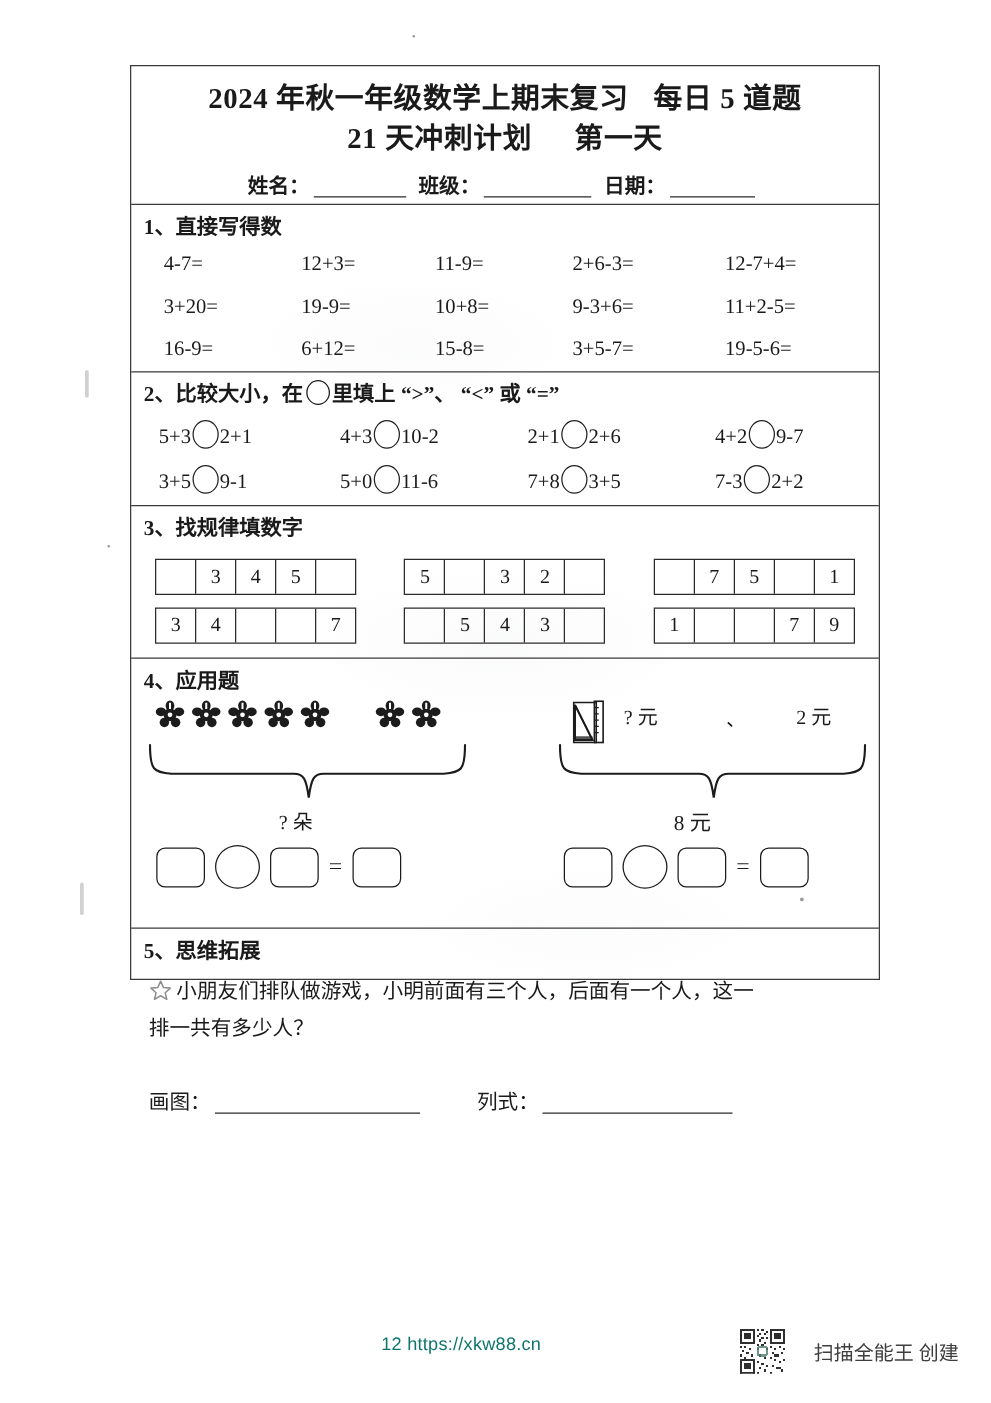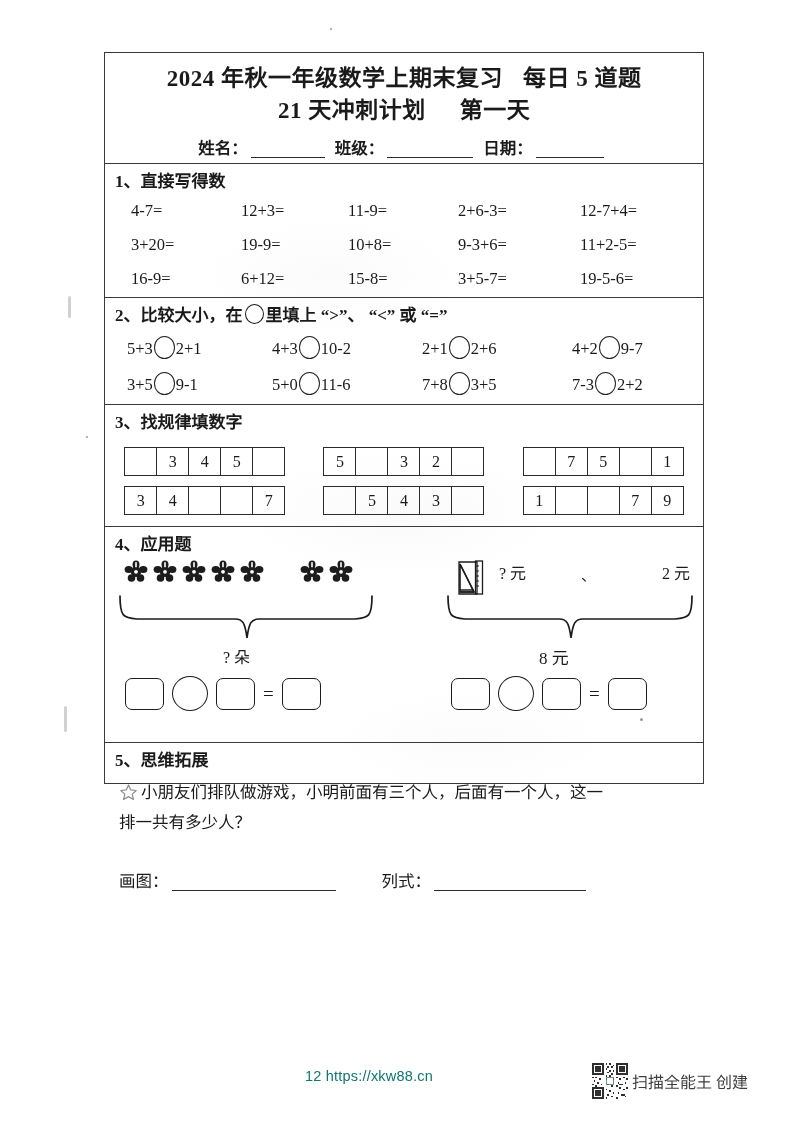--- a/index.html
+++ b/index.html
@@ -172,21 +172,21 @@
     top: 2px;
     display: flex;
     align-items: center;
   }
   .flower { width: 26px; height: 24px; margin-right: 3px; }
   .flower.spacer-before { margin-left: 31px; }
 
   .ruler-ico { position: absolute; left: 348px; top: -2px; width: 34px; height: 44px; }
   .yuan-q  { position: absolute; left: 394px; top: 2px;  font-size: 16px; }
   .dot-sep { position: absolute; left: 476px; top: 6px;  font-size: 15px; }
-  .yuan-2  { position: absolute; left: 557px; top: 2px;  font-size: 16px; }
+  .yuan-2  { position: absolute; left: 532px; top: 2px;  font-size: 16px; }
 
   .brace-l { position: absolute; left: 12px;  top: 36px; width: 258px; height: 46px; }
   .brace-r { position: absolute; left: 340px; top: 36px; width: 250px; height: 46px; }
 
   .brace-lbl-l { position: absolute; left: 118px; top: 86px; font-size: 16px; }
   .brace-lbl-r { position: absolute; left: 434px; top: 86px; font-size: 17px; }
 
   .ansrow { position: absolute; top: 118px; display: flex; align-items: center; }
   .ansrow-l { left: 20px; }
   .ansrow-r { left: 346px; }
@@ -234,21 +234,21 @@
   }
   .qr-block {
     position: absolute;
     left: 592px;
     top: 1063px;
     display: flex;
     align-items: center;
   }
   .qr { width: 36px; height: 36px; }
   .qr-text {
-    margin-left: 4px;
+    margin-left: 23px;
     font-size: 16px;
     color: #3e3e3e;
     white-space: nowrap;
     font-family: "Liberation Serif", serif;
   }
 </style>
 </head>
 <body>
 
 <div class="scan-tint"></div>

